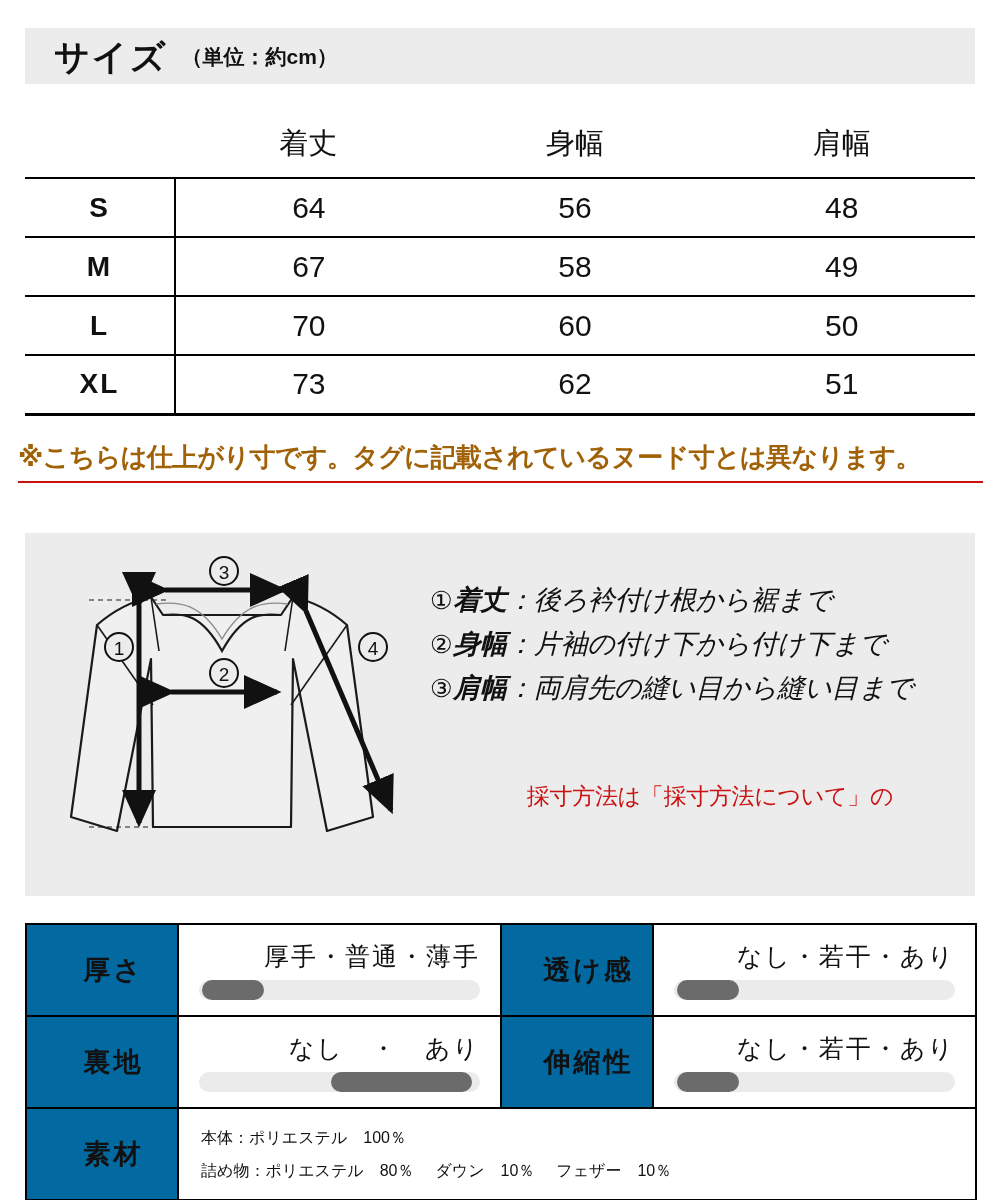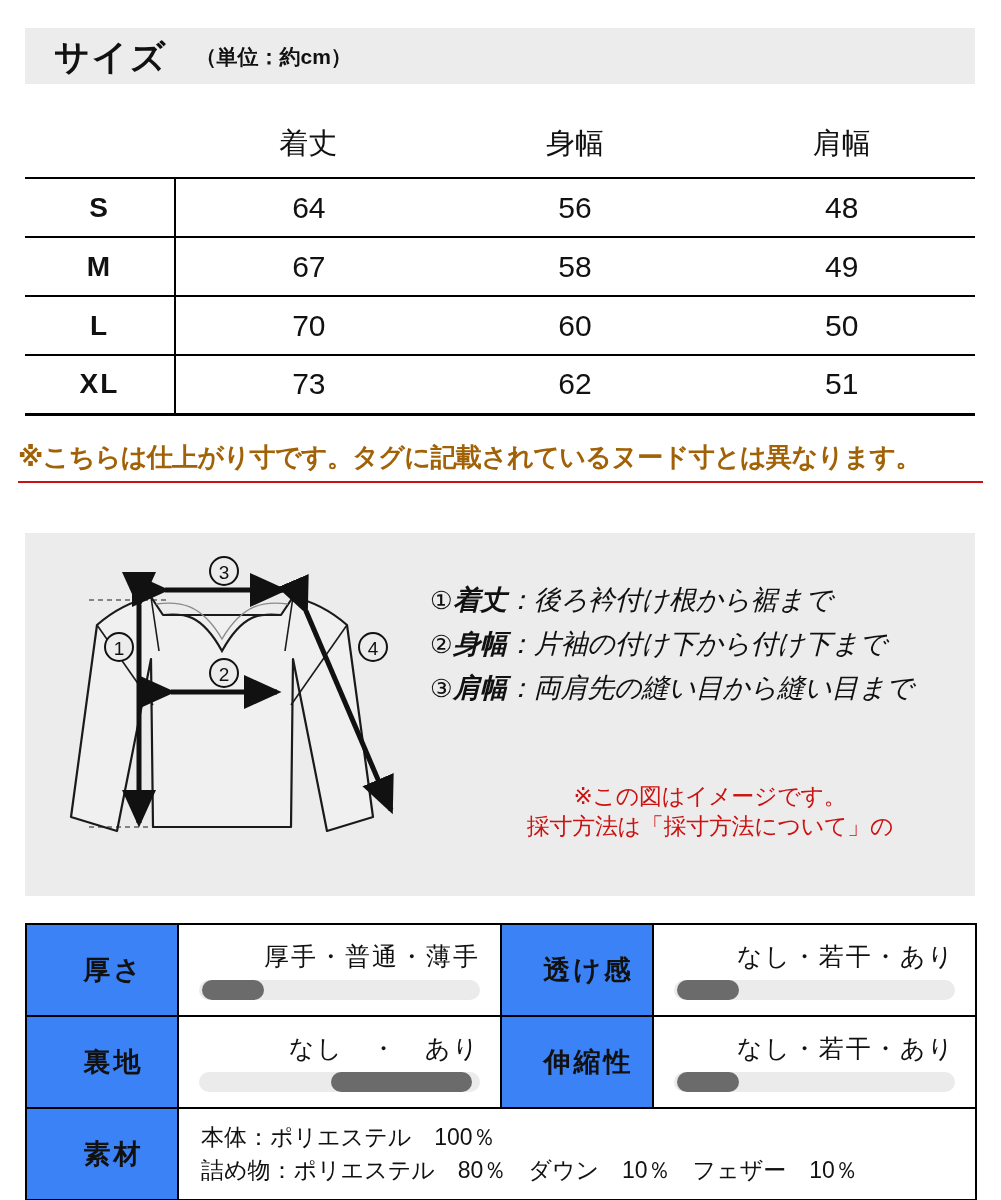--- a/index.html
+++ b/index.html
@@ -26,21 +26,21 @@
   }
   .size-header .title {
     font-size: 35px;
     font-weight: bold;
     letter-spacing: 2px;
     line-height: 1;
   }
   .size-header .unit {
     font-size: 21px;
     font-weight: bold;
-    margin-left: 28px;
+    margin-left: 14px;
     letter-spacing: 0px;
     line-height: 1;
   }
 
   
   .size-table {
     position: absolute;
     left: 25px; top: 110px;
     width: 950px;
     border-collapse: collapse;
@@ -146,21 +146,21 @@
   }
   .attr-table col.c-lab { width: 152px; }
   .attr-table col.c-val { width: 323px; }
 
   .attr-table td {
     border: 2px solid #000;
     padding: 0;
     vertical-align: middle;
   }
   .attr-table td.lab {
-    background: #3b82f6;
+    background: #0369a1;
     text-align: center;
     font-size: 27px;
     font-weight: bold;
     letter-spacing: 3px;
     height: 92px;
     padding-left: 23px;
   }
   .attr-table td.val {
     background: #ffffff;
     padding: 0 20px;
@@ -181,21 +181,21 @@
   .scale-bar .knob {
     position: absolute;
     top: 0; height: 20px;
     background: #6b6b6b;
     border-radius: 10px;
   }
 
   .attr-table td.material {
     height: 82px;
     padding: 0 0 0 22px;
-    font-size: 23px;
+    font-size: 16px;
     line-height: 33px;
     letter-spacing: 0px;
     white-space: nowrap;
   }
   .material-line .gap { display: inline-block; width: 22px; }
 </style>
 </head>
 <body>
 
 <div class="size-header">
@@ -307,21 +307,20 @@
     </div>
     <div class="legend-item">
       <span class="num">②</span><span class="term">身幅</span><span>：</span><span>片袖の付け下から付け下まで</span>
     </div>
     <div class="legend-item">
       <span class="num">③</span><span class="term">肩幅</span><span>：</span><span>両肩先の縫い目から縫い目まで</span>
     </div>
   </div>
 
   <div class="legend-note">
-    <div>※この図はイメージです。</div>
     <div>採寸方法は「採寸方法について」の</div>
   </div>
 </div>
 
 <table class="attr-table">
   <colgroup>
     <col class="c-lab">
       <col class="c-val">
       <col class="c-lab">
       <col class="c-val">

